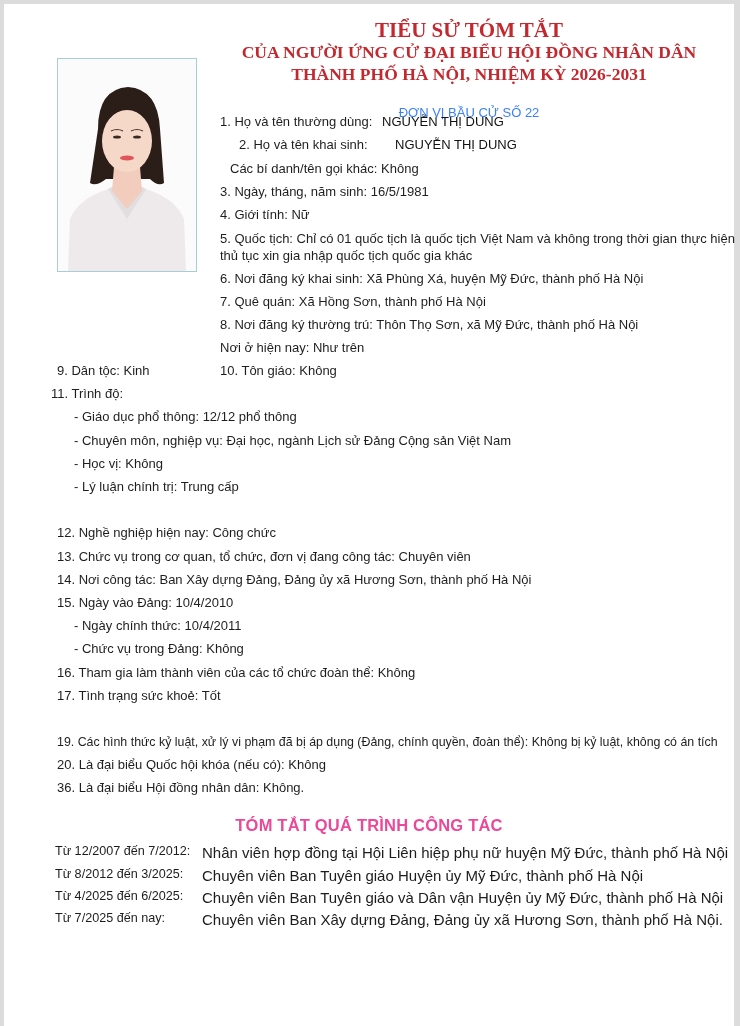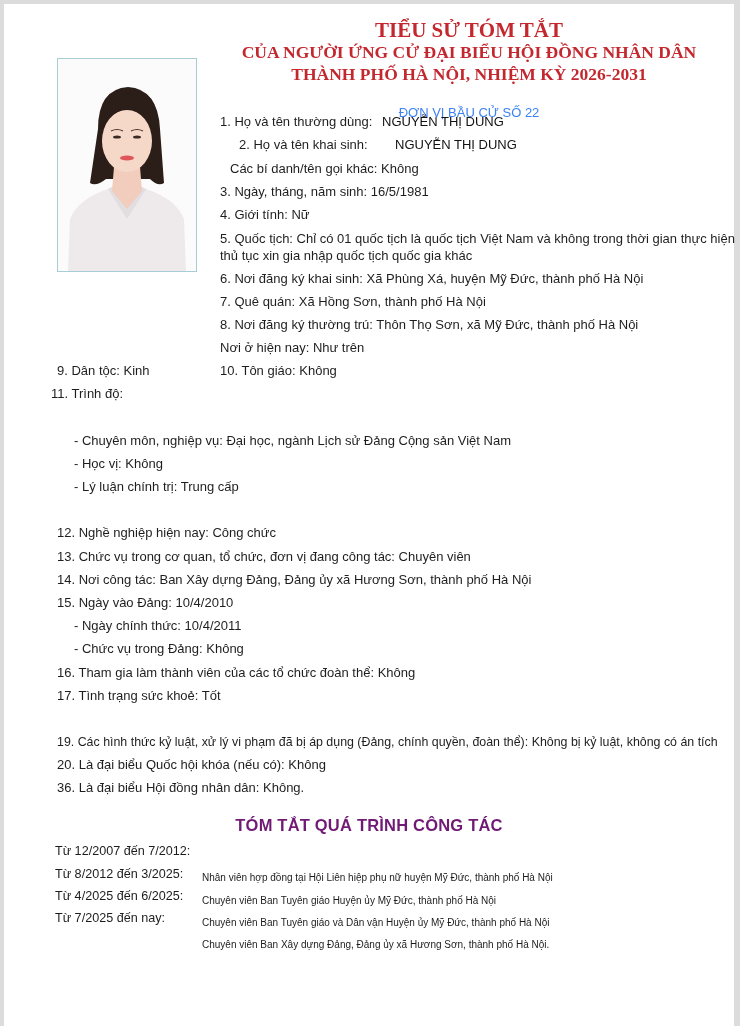--- a/index.html
+++ b/index.html
@@ -25,24 +25,24 @@
   .t4 { font-size: 13px; font-weight: normal; color: #3b82f6; margin-top: 20px; line-height: 16px; }
 
   .photo {
     position: absolute; left: 53px; top: 54px; width: 138px; height: 212px;
     border: 1px solid #a9cdd6; background: #fdfdfd; overflow: hidden;
   }
   .line { position: absolute; font-size: 13px; line-height: 16px; white-space: nowrap; color: #1e1e1e; }
   .bold { font-weight: normal; color: #111; }
   .section-title {
     position: absolute; left: 0; width: 730px; text-align: center; top: 812px;
-    font-size: 16.5px; font-weight: bold; color: #701a75; letter-spacing: 0.2px;
+    font-size: 16.5px; font-weight: bold; color: #ec4899; letter-spacing: 0.2px;
   }
   .work-date { position: absolute; left: 51px; font-size: 12.6px; white-space: nowrap; }
-  .work-desc { position: absolute; left: 198px; font-size: 10px; white-space: nowrap; margin-top: 28px; }
+  .work-desc { position: absolute; left: 198px; font-size: 15px; white-space: nowrap; }
 </style>
 </head>
 <body>
 
 <div class="page">
 
   <div class="title-block">
     <div class="t1">TIỂU SỬ TÓM TẮT</div>
     <div class="t2">CỦA NGƯỜI ỨNG CỬ ĐẠI BIỂU HỘI ĐỒNG NHÂN DÂN</div>
     <div class="t3">THÀNH PHỐ HÀ NỘI, NHIỆM KỲ 2026-2031</div>
@@ -87,20 +87,21 @@
   <div class="line" style="left:216px; top:227px;">5. Quốc tịch: Chỉ có 01 quốc tịch là quốc tịch Việt Nam và không trong thời gian thực hiện</div>
   <div class="line" style="left:216px; top:244px;">thủ tục xin gia nhập quốc tịch quốc gia khác</div>
   <div class="line" style="left:216px; top:267px;">6. Nơi đăng ký khai sinh: Xã Phùng Xá, huyện Mỹ Đức, thành phố Hà Nội</div>
   <div class="line" style="left:216px; top:290px;">7. Quê quán: Xã Hồng Sơn, thành phố Hà Nội</div>
   <div class="line" style="left:216px; top:313px;">8. Nơi đăng ký thường trú: Thôn Thọ Sơn, xã Mỹ Đức, thành phố Hà Nội</div>
   <div class="line" style="left:216px; top:336px;">Nơi ở hiện nay: Như trên</div>
 
   <div class="line" style="left:53px; top:359px;">9. Dân tộc: Kinh</div>
   <div class="line" style="left:216px; top:359px;">10. Tôn giáo: Không</div>
   <div class="line" style="left:47px; top:382px;">11. Trình độ:</div>
+  <div class="line" style="left:70px; top:405px;">- Giáo dục phổ thông: 12/12 phổ thông</div>
   <div class="line" style="left:70px; top:429px;">- Chuyên môn, nghiệp vụ: Đại học, ngành Lịch sử Đảng Cộng sản Việt Nam</div>
   <div class="line" style="left:70px; top:452px;">- Học vị: Không</div>
   <div class="line" style="left:70px; top:475px;">- Lý luận chính trị: Trung cấp</div>
   <div class="line" style="left:53px; top:521px;">12. Nghề nghiệp hiện nay: Công chức</div>
   <div class="line" style="left:53px; top:545px;">13. Chức vụ trong cơ quan, tổ chức, đơn vị đang công tác: Chuyên viên</div>
   <div class="line" style="left:53px; top:568px;">14. Nơi công tác: Ban Xây dựng Đảng, Đảng ủy xã Hương Sơn, thành phố Hà Nội</div>
   <div class="line" style="left:53px; top:591px;">15. Ngày vào Đảng: 10/4/2010</div>
   <div class="line" style="left:70px; top:614px;">- Ngày chính thức: 10/4/2011</div>
   <div class="line" style="left:70px; top:637px;">- Chức vụ trong Đảng: Không</div>
   <div class="line" style="left:53px; top:661px;">16. Tham gia làm thành viên của các tổ chức đoàn thể: Không</div>

